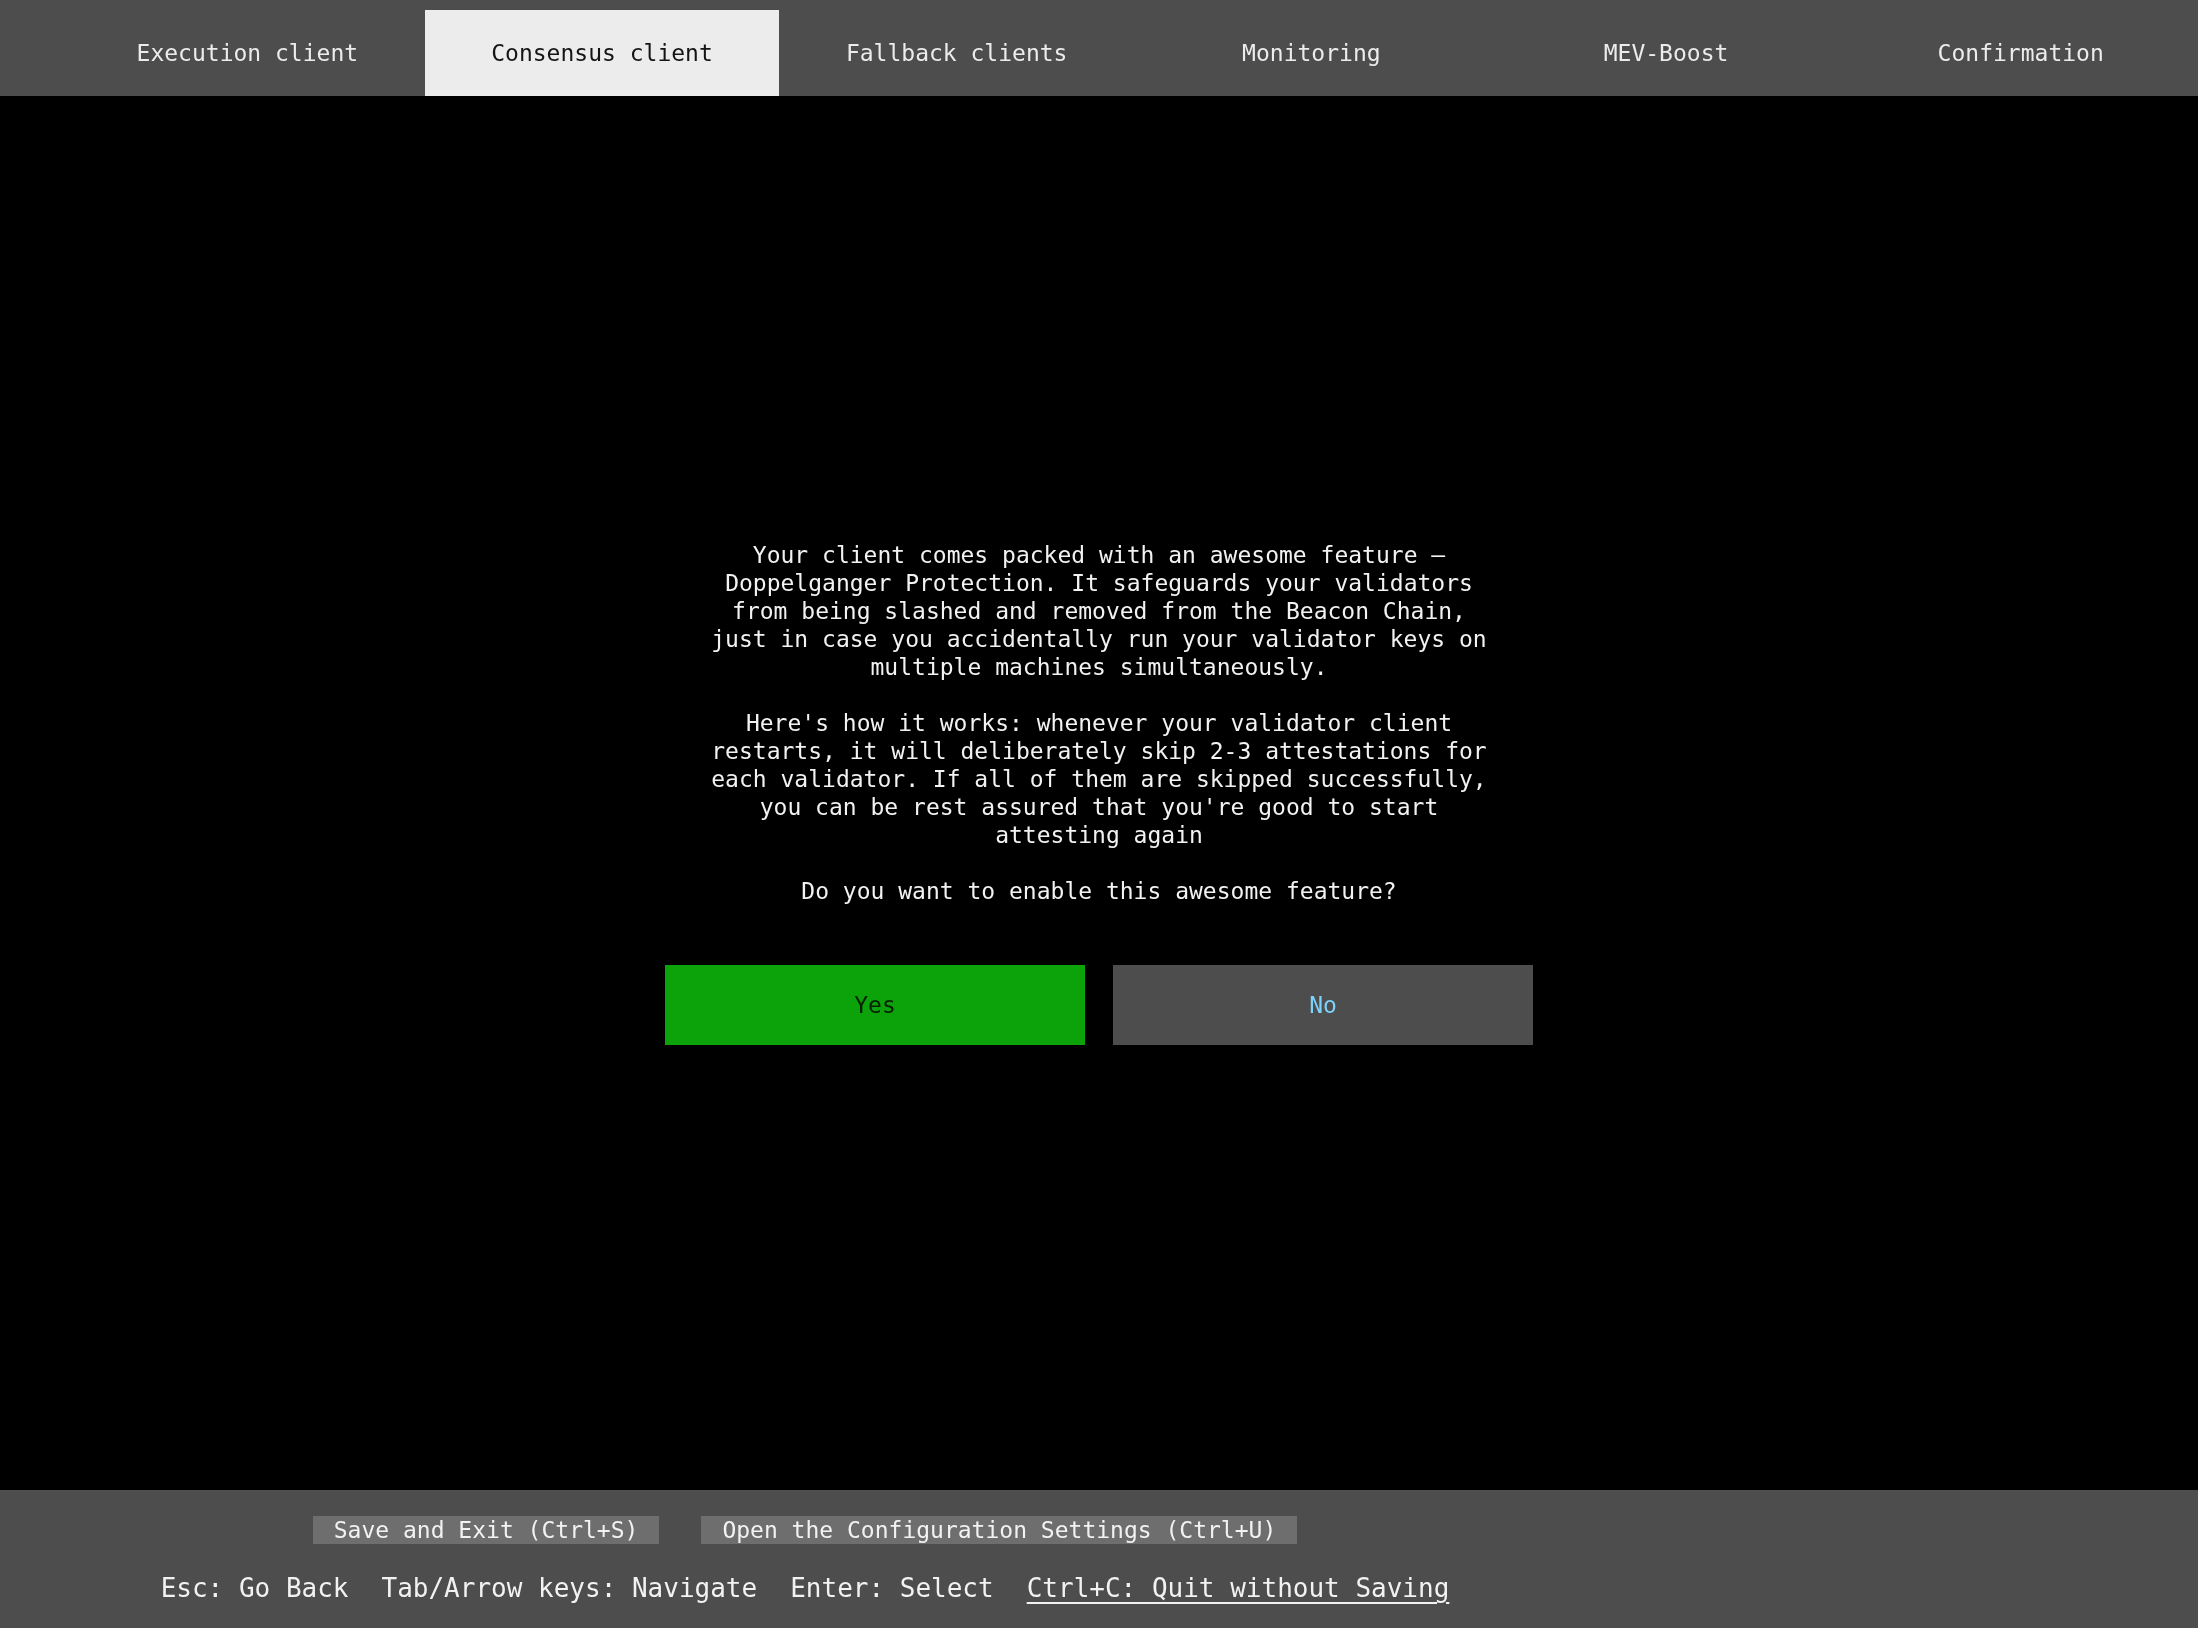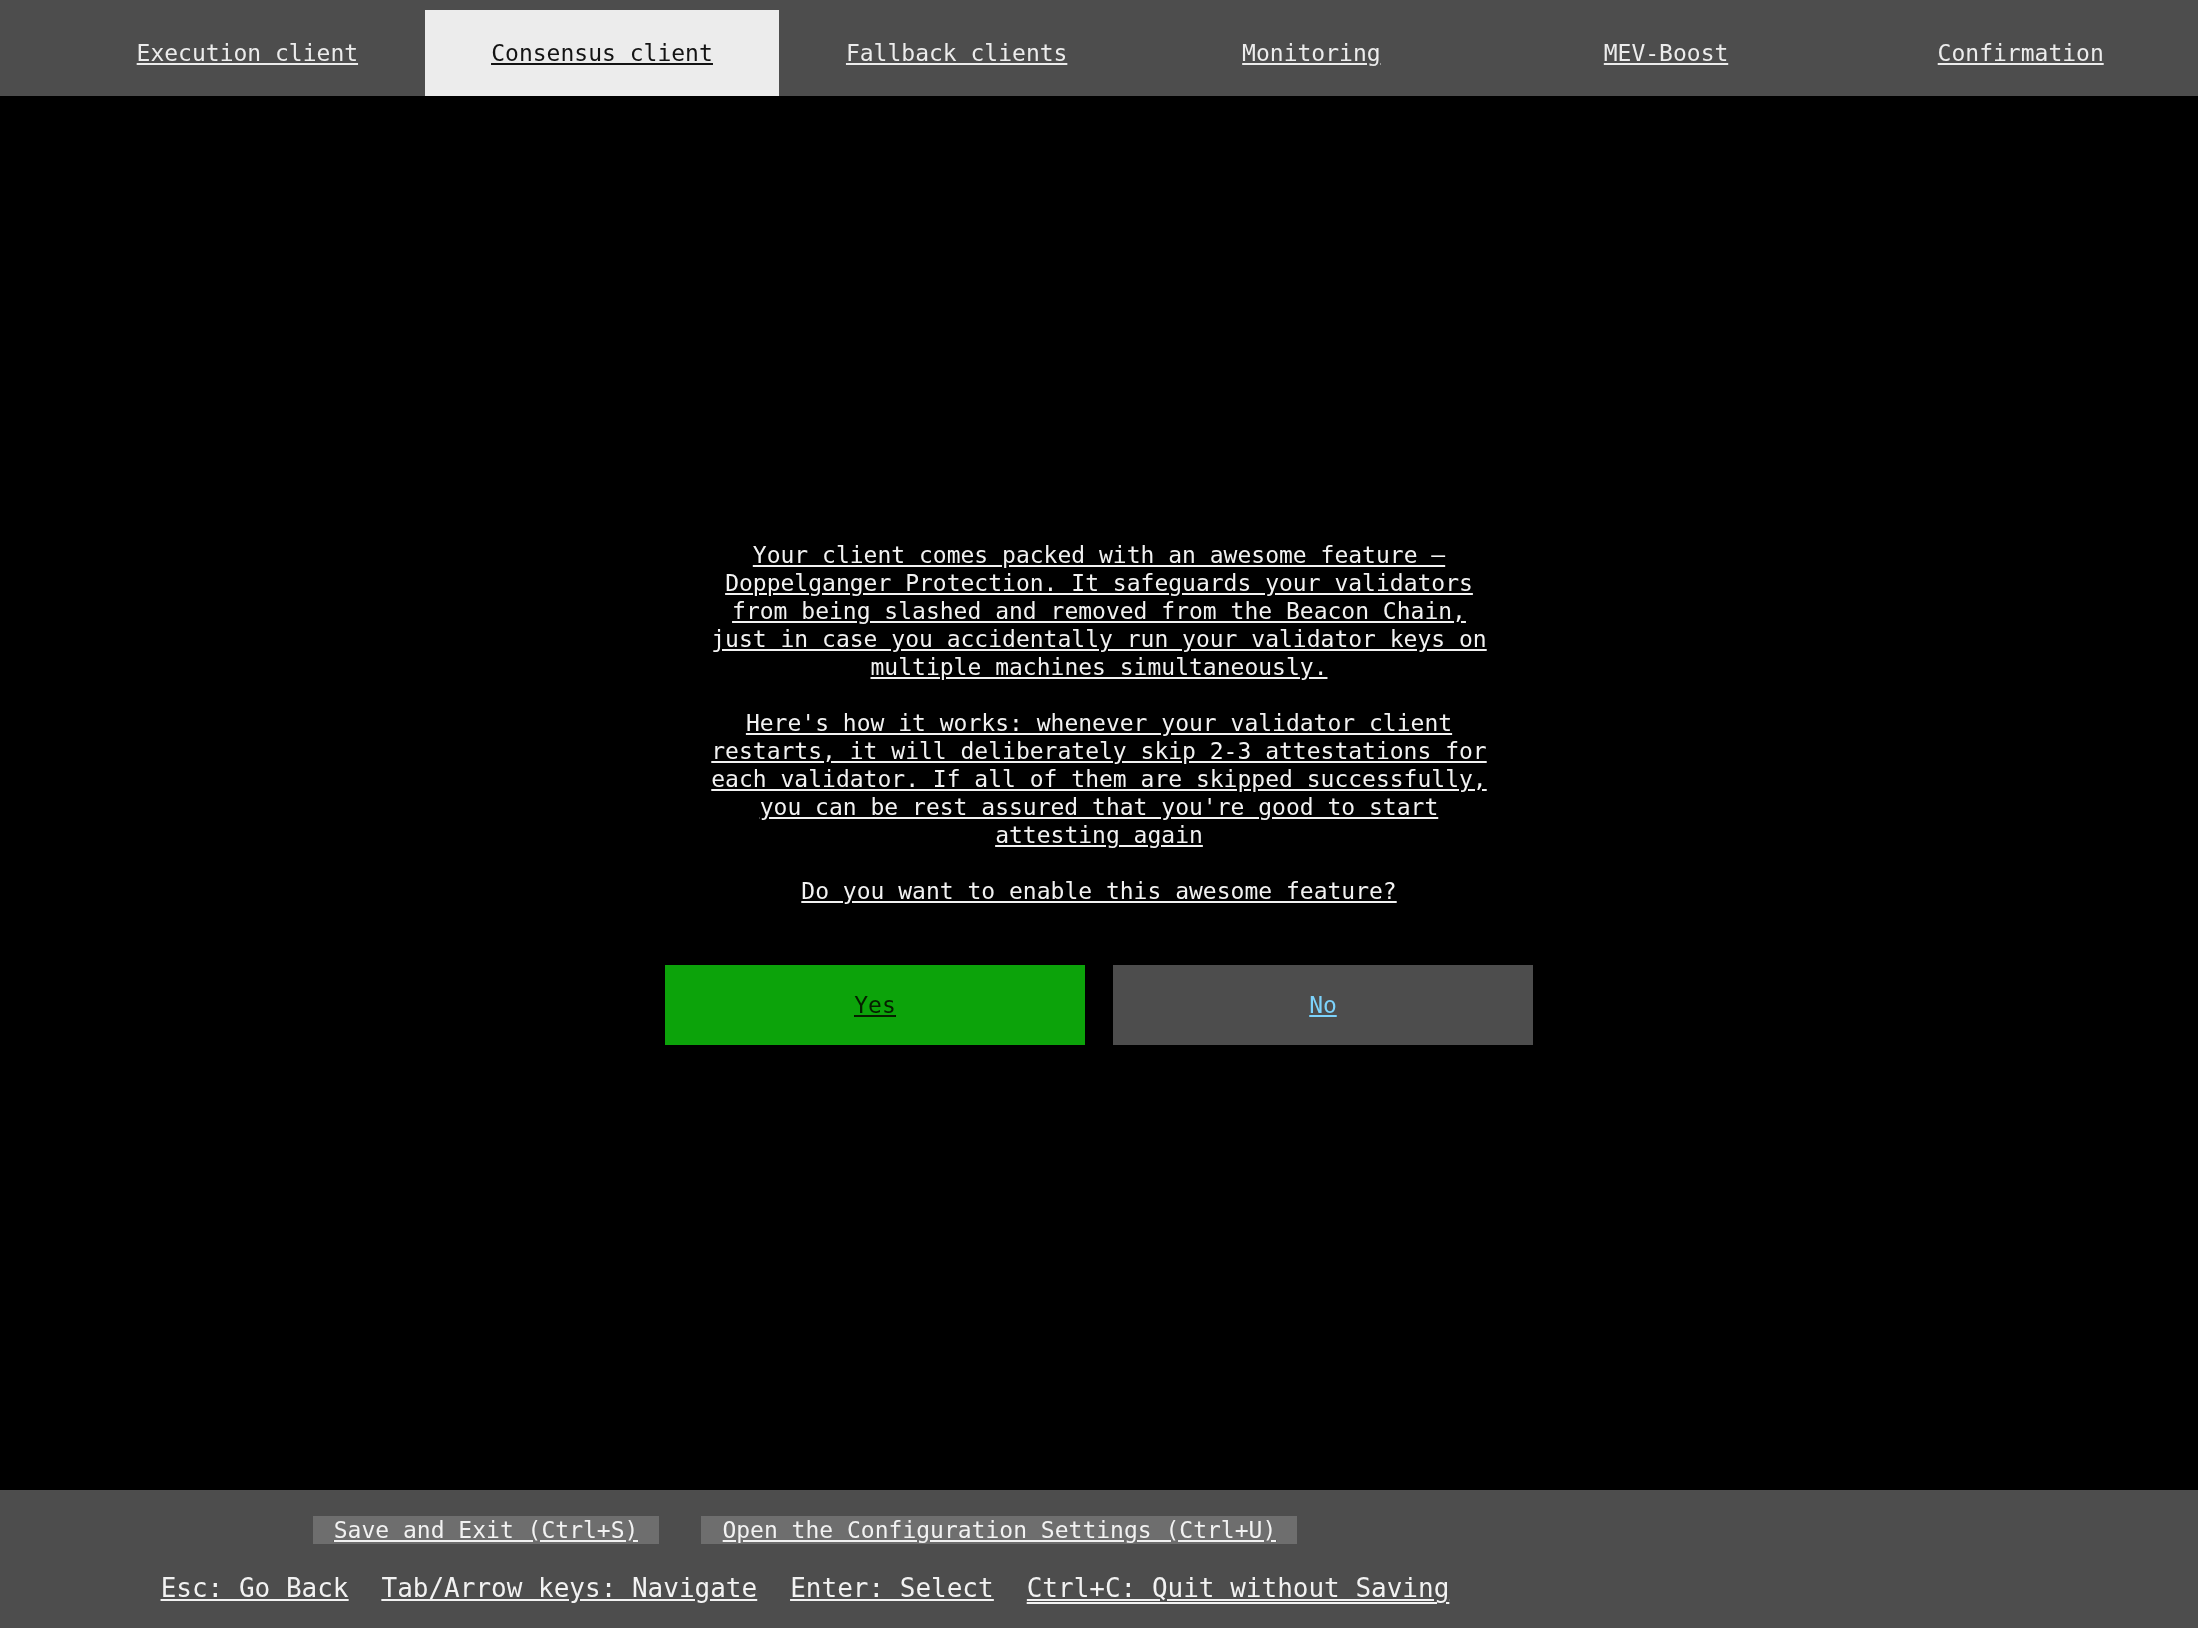--- a/index.html
+++ b/index.html
@@ -1,15 +1,15 @@
 <!DOCTYPE html>
 <html><head>
 <meta charset="utf-8">
 <style>
-  * { margin: 0; padding: 0; box-sizing: border-box; text-decoration: underline; }
+  * { margin: 0; padding: 0; box-sizing: border-box; }
   html, body {
     width: 2198px; height: 1628px;
     background: #000;
     overflow: hidden;
     font-family: "DejaVu Sans Mono", "Liberation Mono", monospace;
   }
   .screen { position: relative; width: 2198px; height: 1628px; background: #000; }
 
   
   .topbar {

